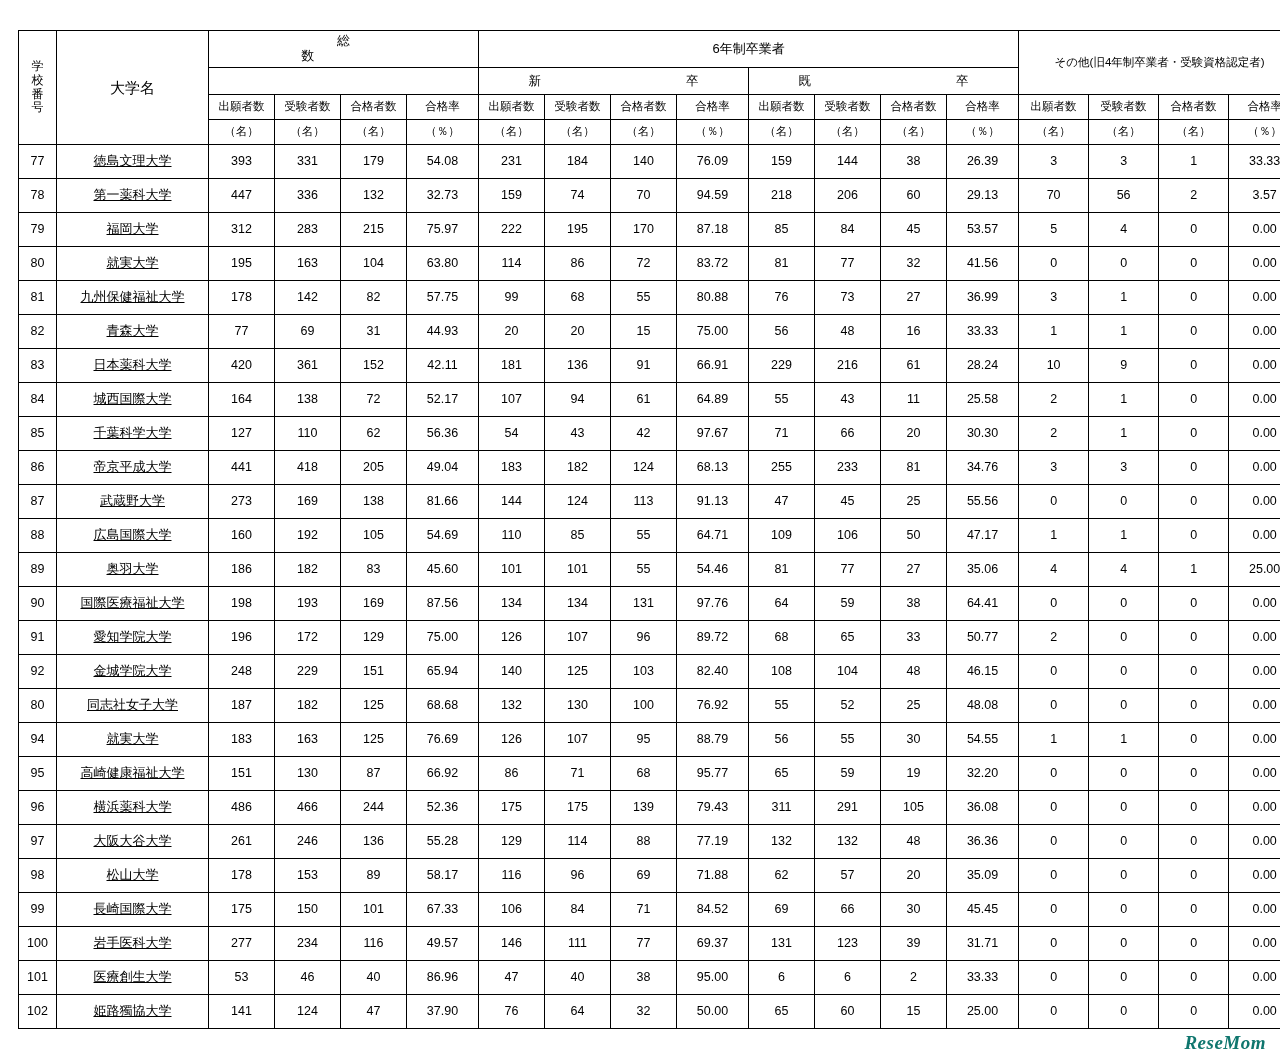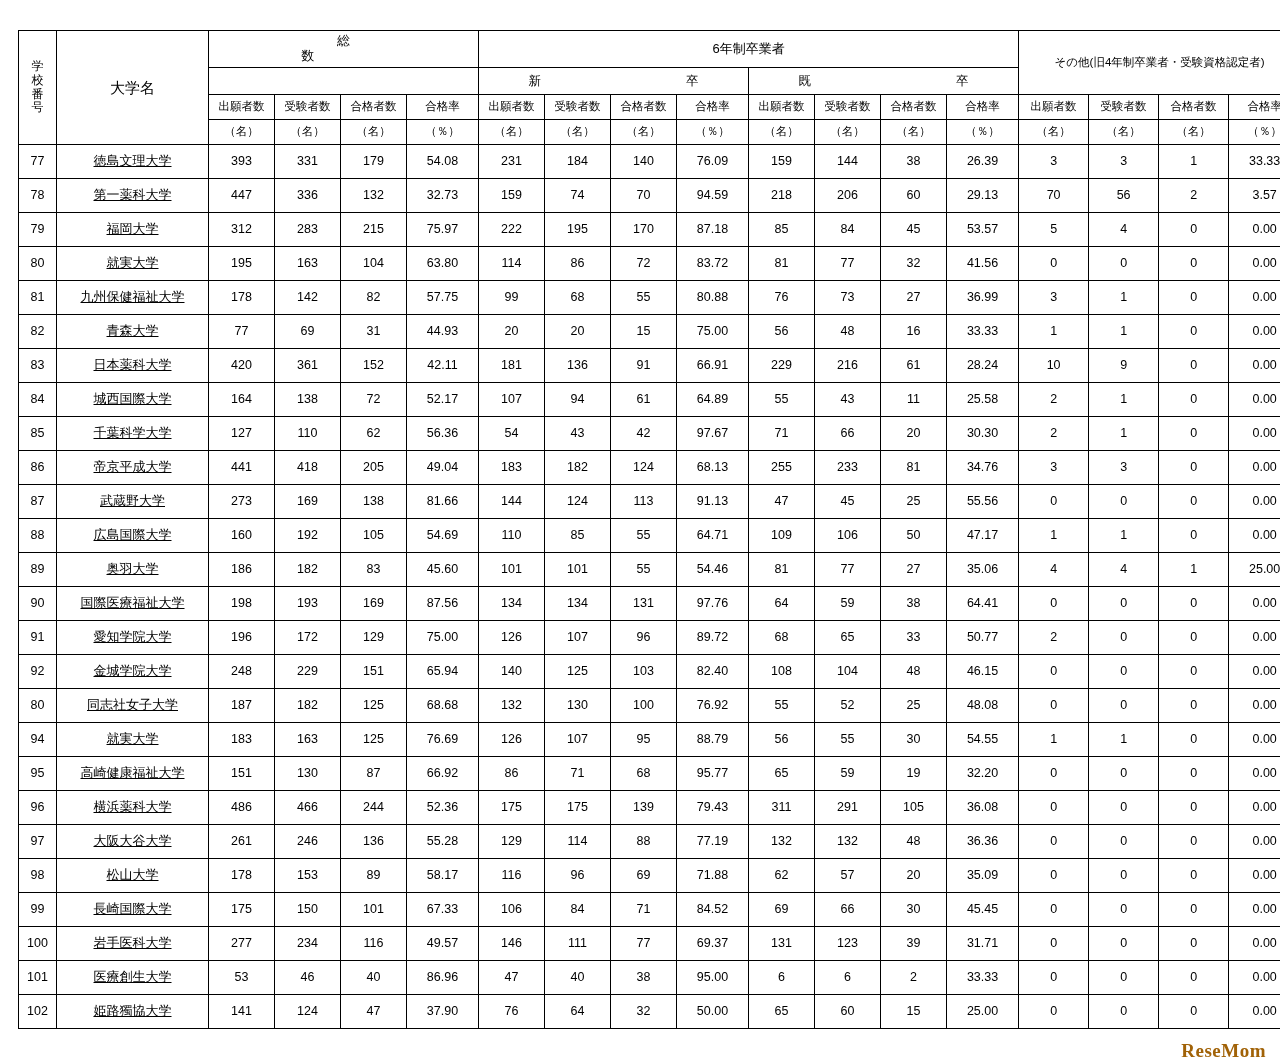--- a/index.html
+++ b/index.html
@@ -101,24 +101,25 @@
   col.c-idx { width: 38px; }
   col.c-uni { width: 152px; }
   col.c-d { width: 66px; }
   col.c-r { width: 72px; }
   col.c-o { width: 70px; }
   col.c-or { width: 72px; }
 
   .watermark {
     position: absolute;
     right: 14px;
-    bottom: 0;
+    bottom: 8px;
     font-size: 19px;
+    font-style: italic;
     font-weight: bold;
-    color: #a16207;
+    color: #0f766e;
     letter-spacing: 0.5px;
     font-family: "Liberation Serif", serif;
   }
 </style>
 </head>
 <body>
 
 <div class="sheet">
   <table class="exam">
     <colgroup>

